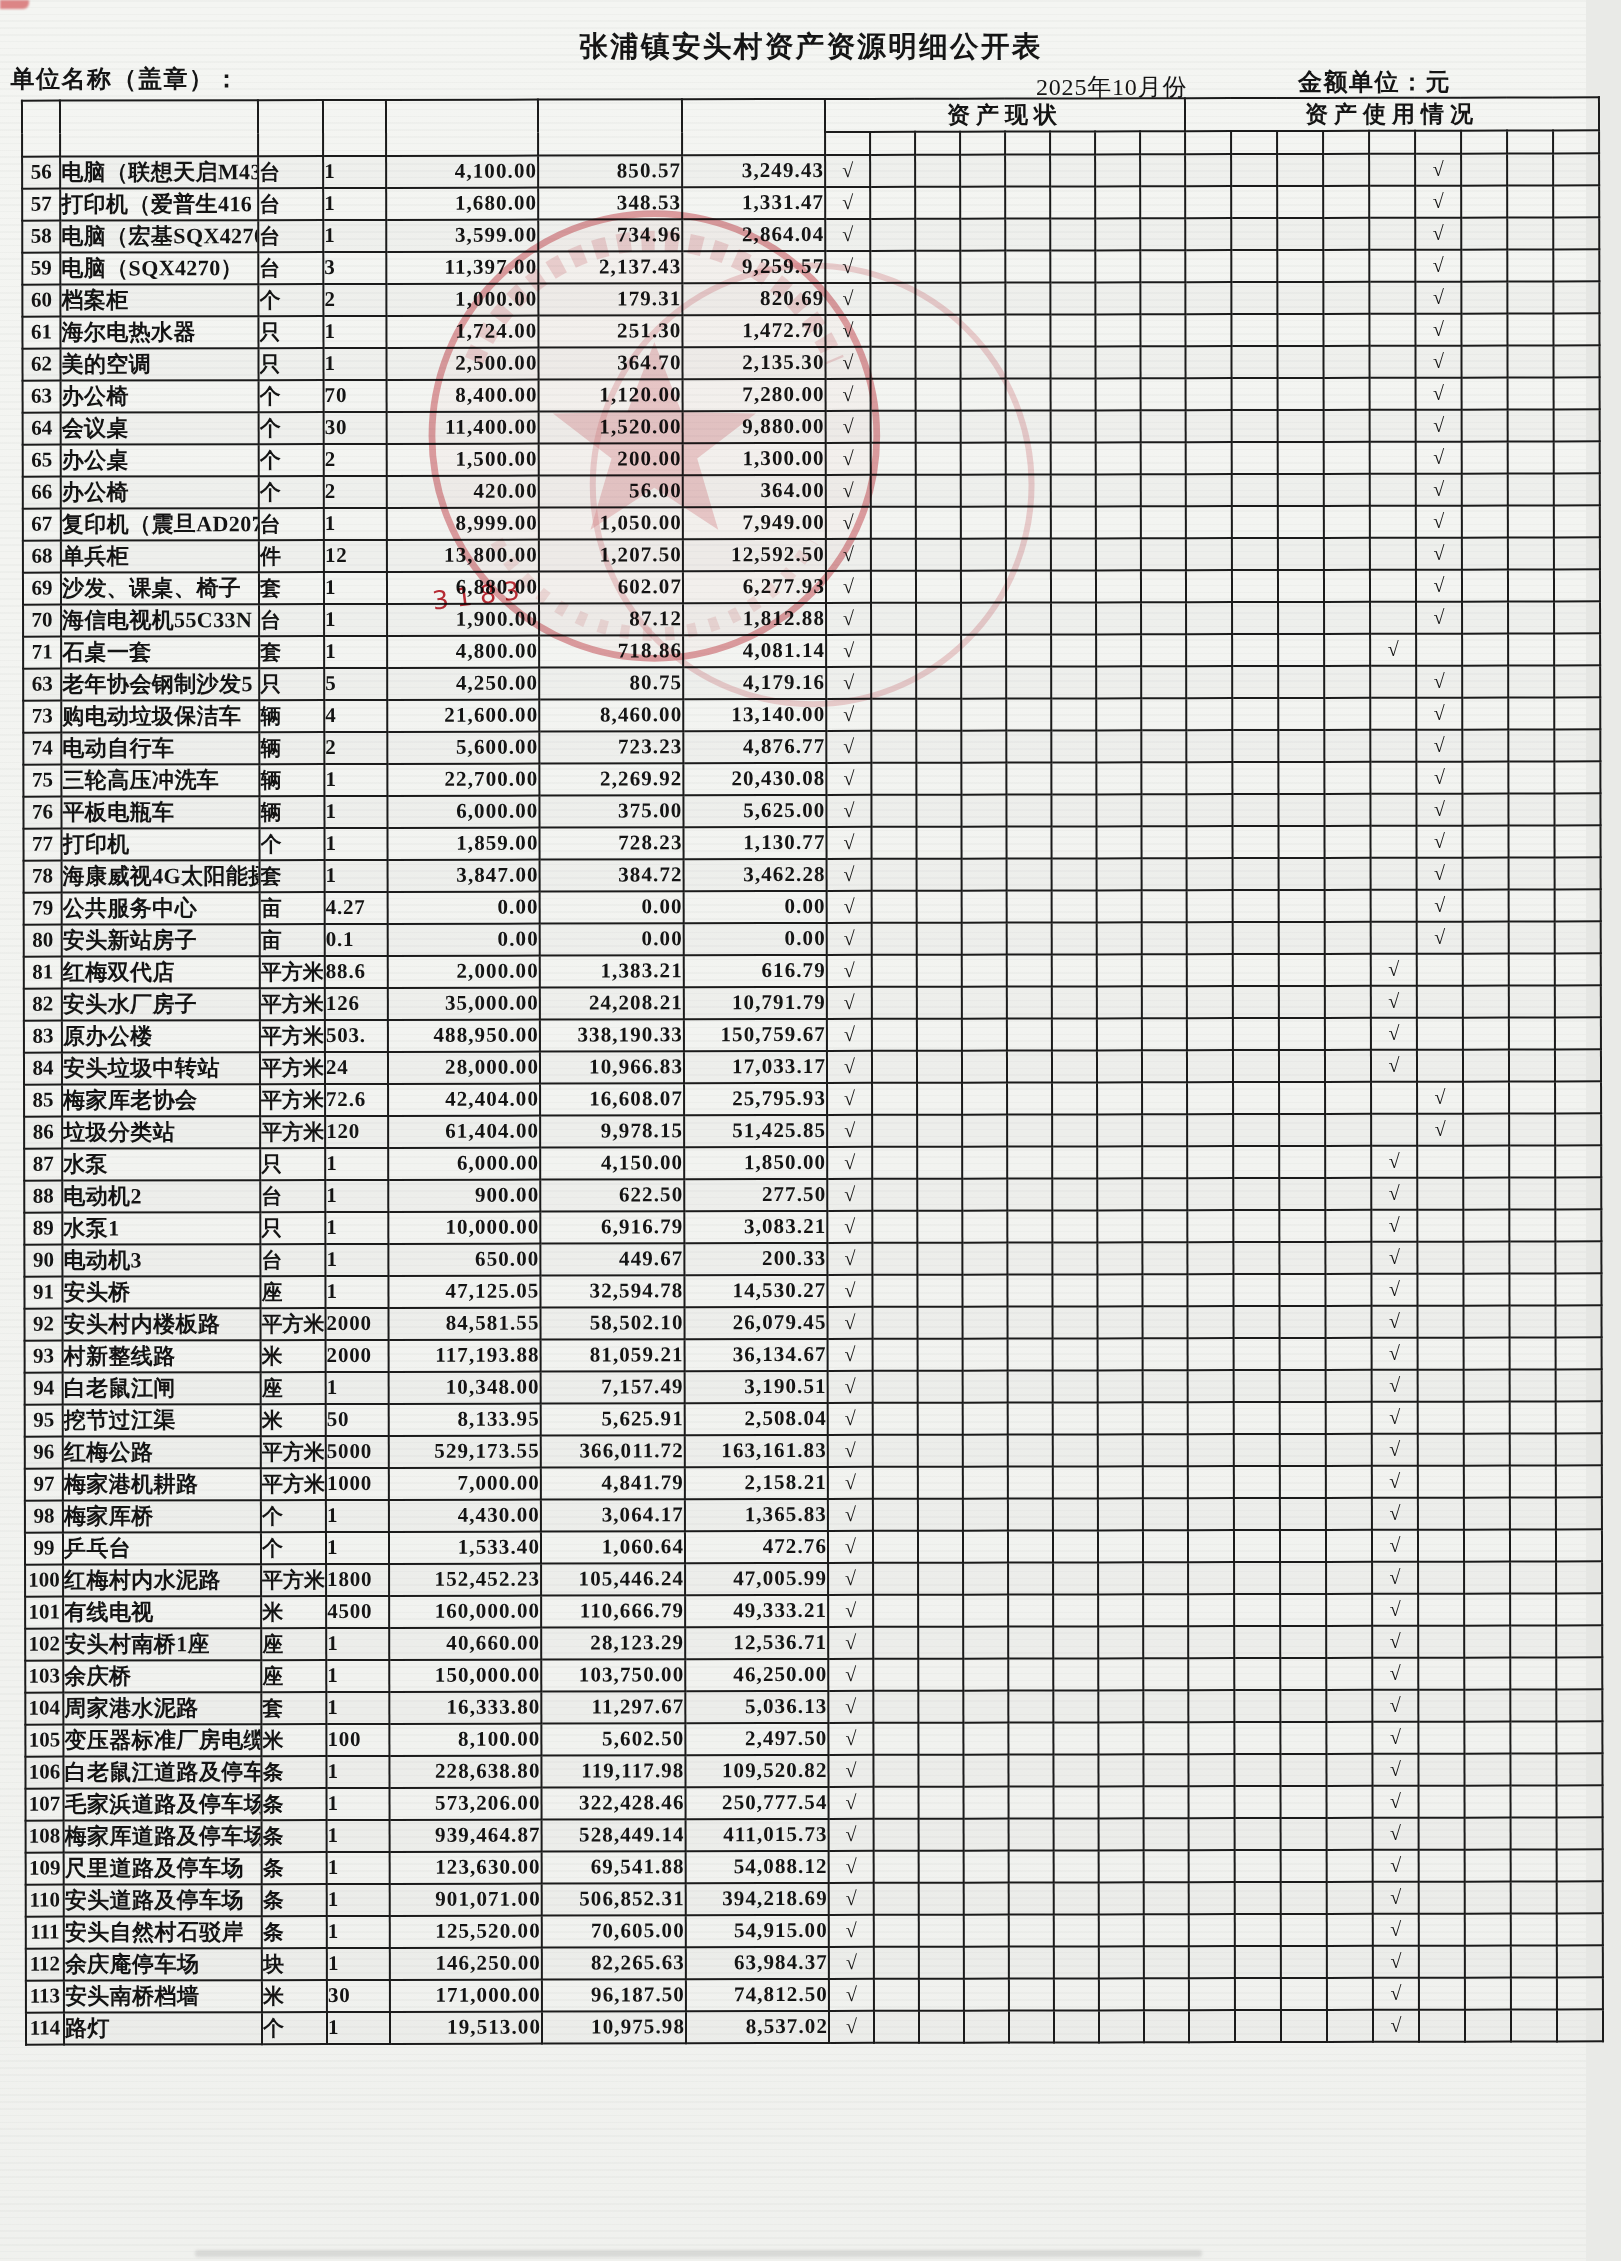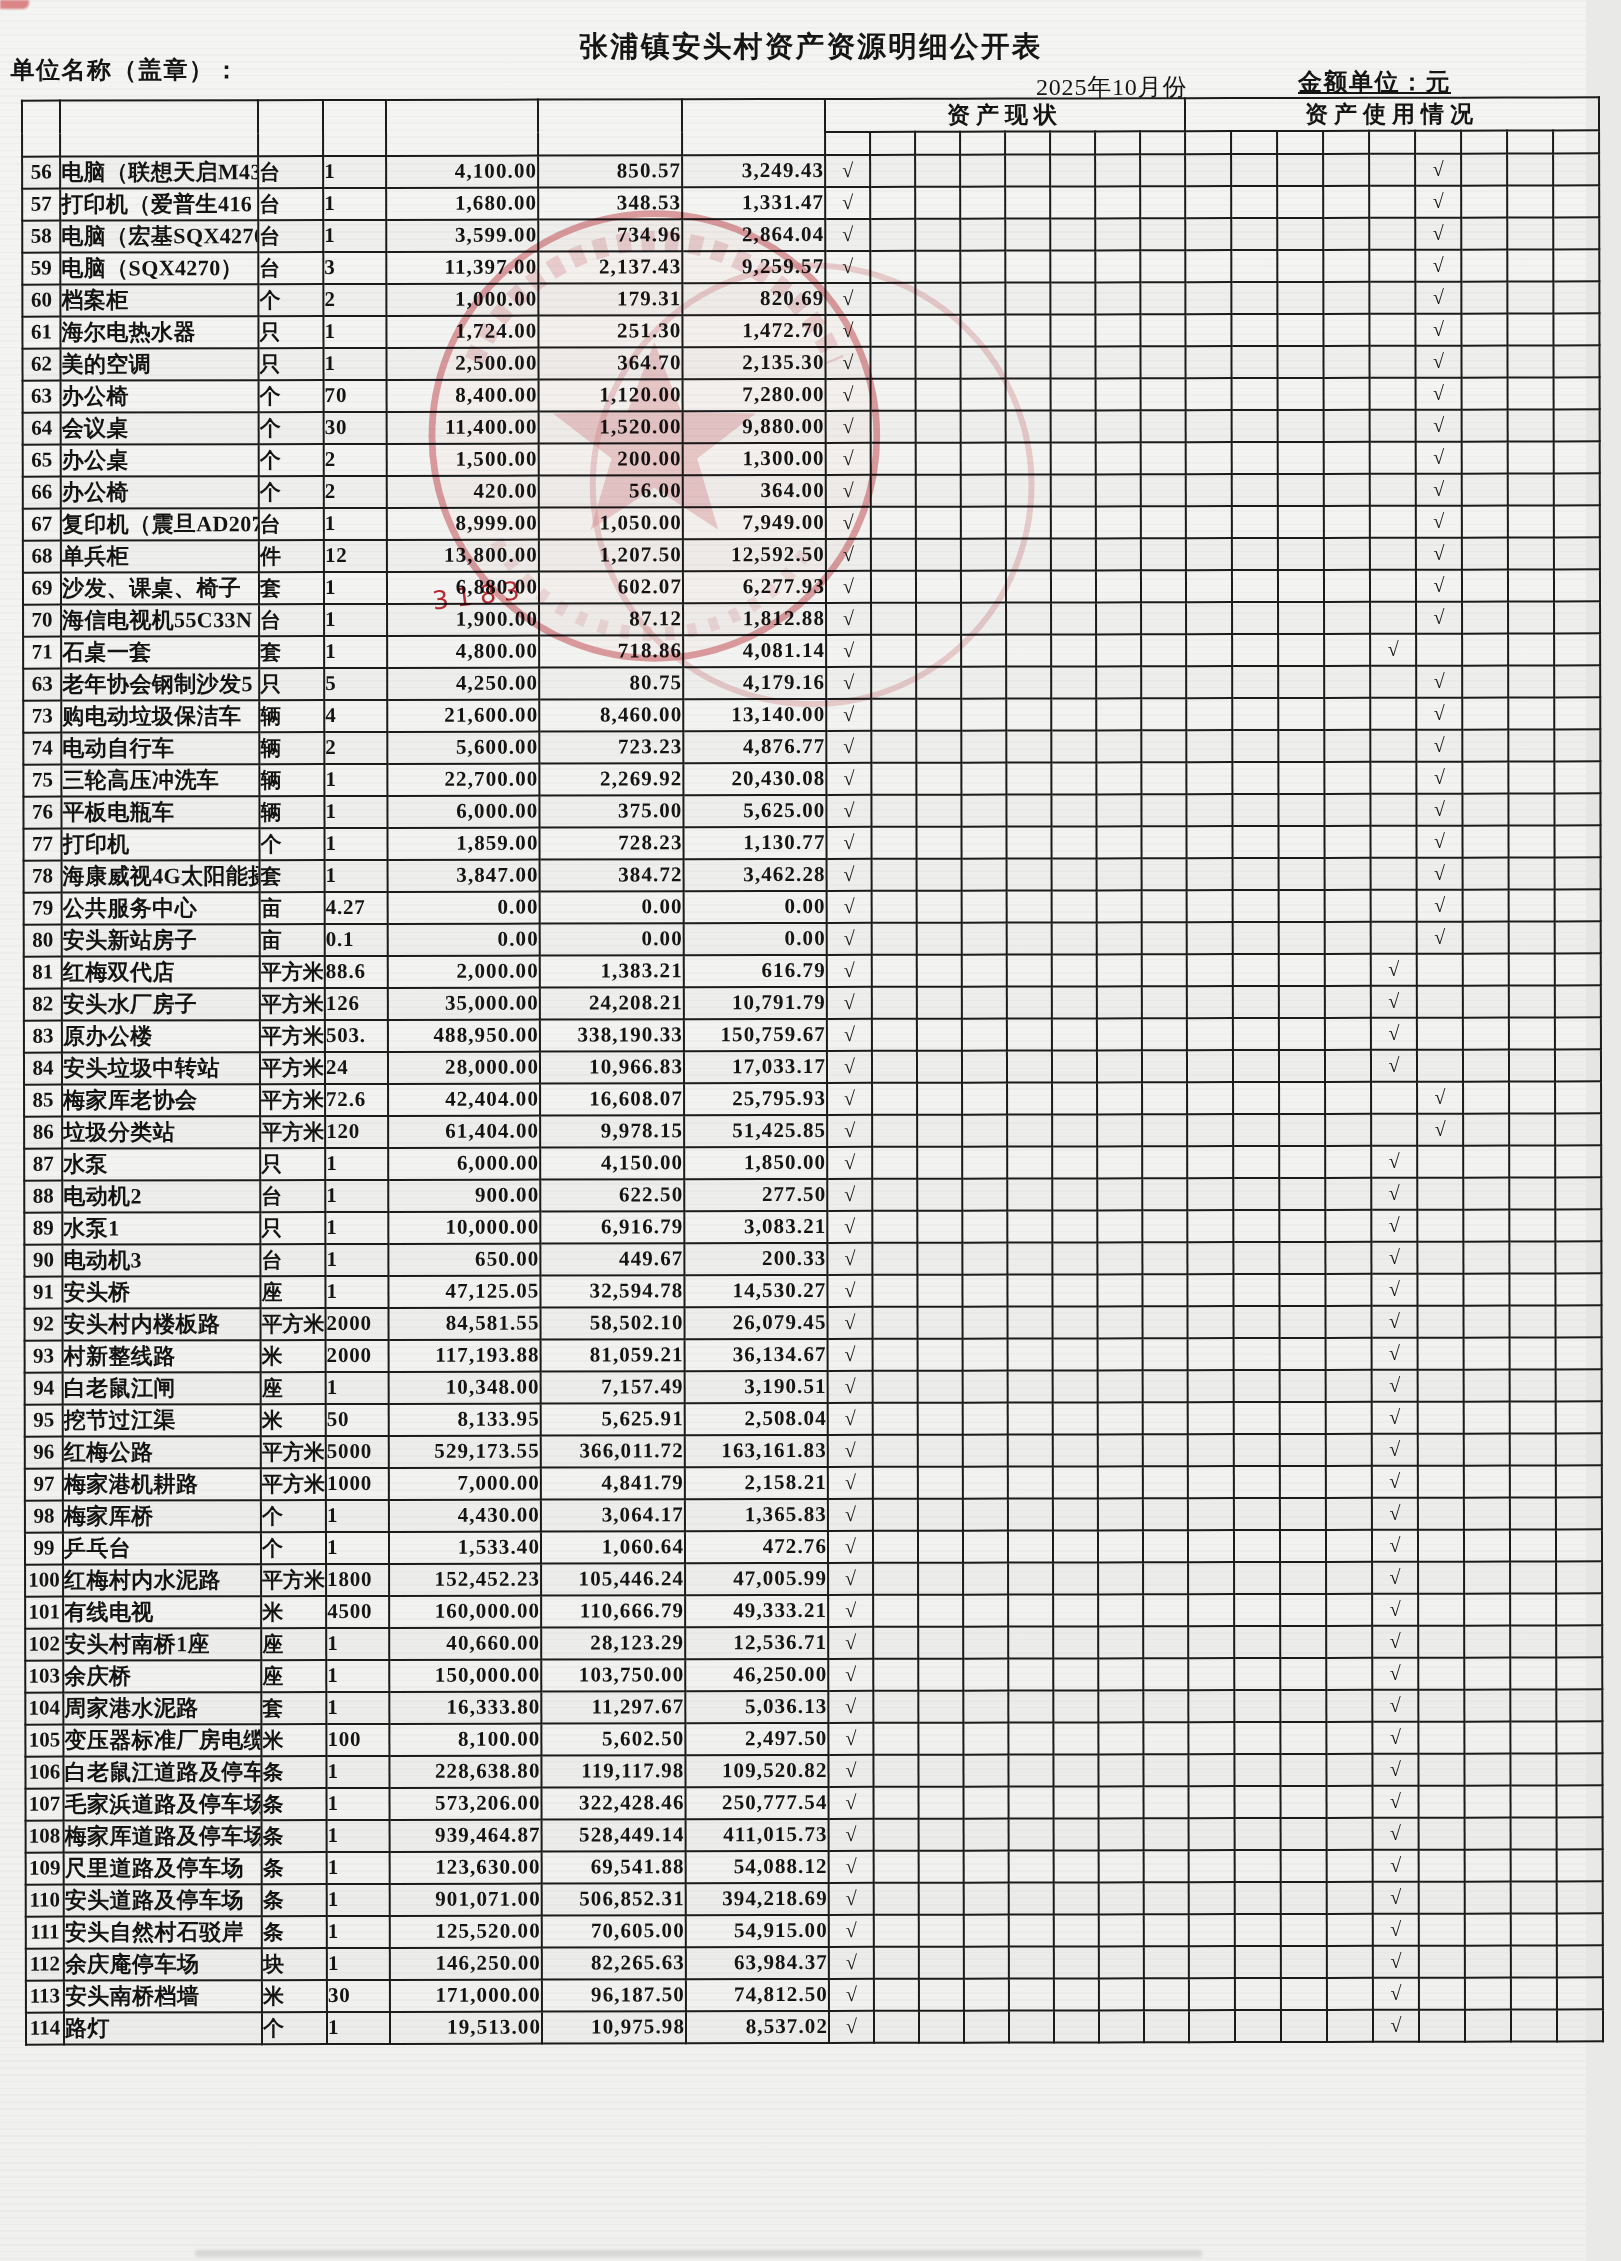--- a/index.html
+++ b/index.html
@@ -16,23 +16,23 @@
       linear-gradient(180deg,#f4f5f2 0%,#f2f3f0 50%,#f0f1ee 100%);
     color:#151515;
   }
   .corner-smudge{position:absolute;left:0;top:0;width:28.6px;height:9px;background:rgba(200,40,45,.55);border-radius:0 0 6px 0;filter:blur(0.8px);}
   .bottom-smudge{position:absolute;left:195px;top:2250px;width:1007px;height:6.8px;background:rgba(70,72,70,.14);filter:blur(1.5px);border-radius:3px;}
 
   .page-title{
     position:absolute;left:0;top:27px;width:1622px;text-align:center;
     font-size:28.6px;font-weight:bold;letter-spacing:2.3px;
   }
-  .unit-label{position:absolute;left:10.5px;top:54px;font-size:24px;font-weight:bold;letter-spacing:1.5px;}
+  .unit-label{position:absolute;left:10.5px;top:63px;font-size:24px;font-weight:bold;letter-spacing:1.5px;}
   .period-label{position:absolute;left:1036px;top:71px;font-size:24px;letter-spacing:0.8px;}
-  .amount-unit-label{position:absolute;left:1298px;top:66px;font-size:24px;font-weight:bold;letter-spacing:1.5px;text-decoration:underline;}
+  .amount-unit-label{position:absolute;left:1298px;top:66px;font-size:24px;font-weight:bold;letter-spacing:1.5px;}
 
   table.assets{
     position:absolute;left:22.6px;top:98px;width:1576px;
     border-collapse:collapse;table-layout:fixed;
     transform:rotate(-0.12deg);
   }
   table.assets td, table.assets th{
     border:2.3px solid #1b1b1b;
     padding:0;overflow:hidden;white-space:nowrap;
     font-weight:600;color:#141414;

